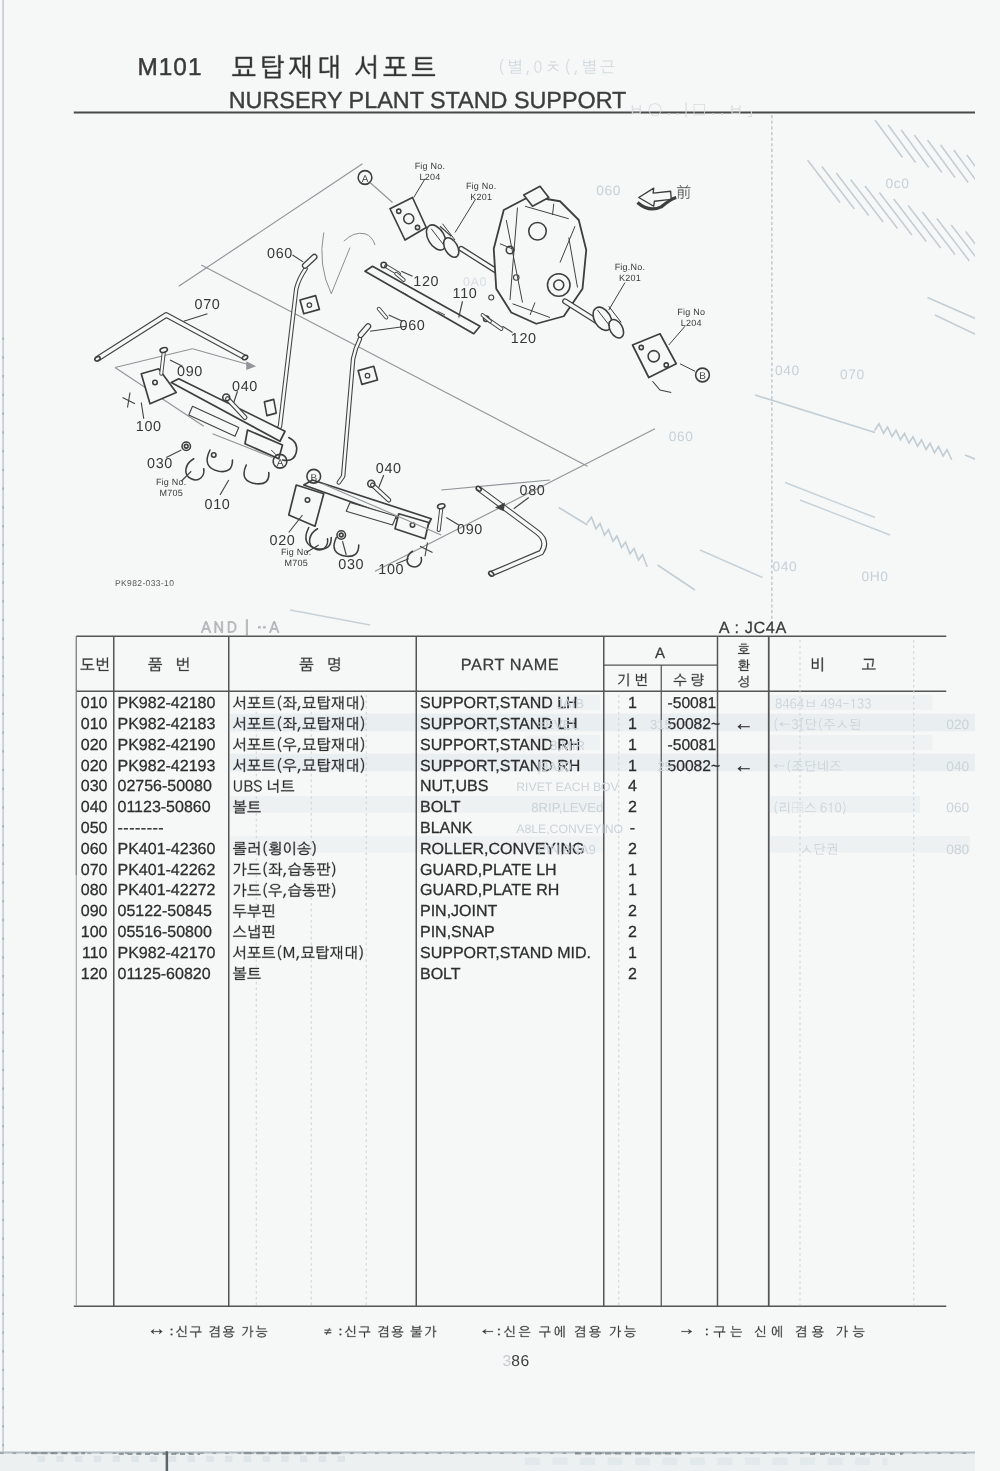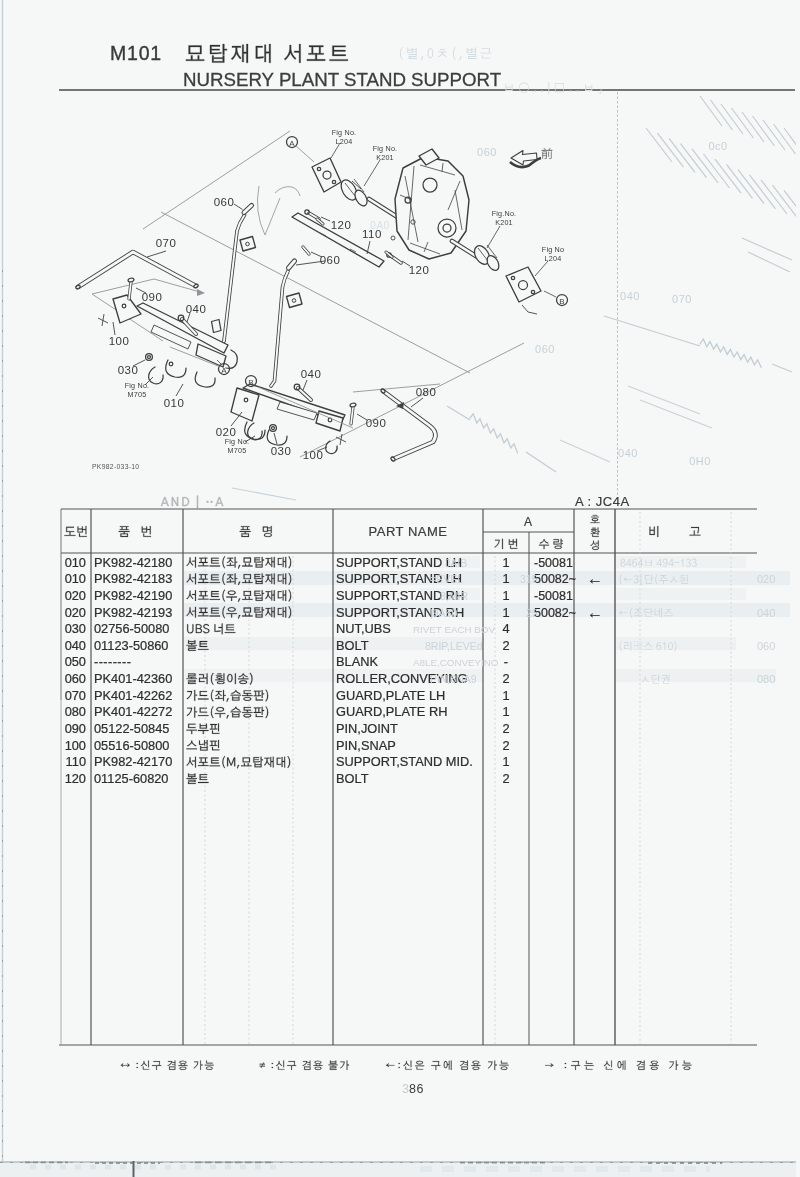--- a/index.html
+++ b/index.html
@@ -1,17 +1,17 @@
 <!DOCTYPE html>
 <html><head>
 <meta charset="utf-8">
 <style>
   html,body{margin:0;padding:0;}
   body{width:800px;height:1177px;background:#f6f7f7;font-family:"Liberation Sans",sans-serif;}
-  #page{position:relative;width:780px;height:1177px;overflow:hidden;padding-left:16px;}
+  #page{position:relative;width:780px;height:1177px;overflow:hidden;}
   svg{position:absolute;left:0;top:0;}
 </style>
 </head>
 <body>
 <div id="page">
 <svg width="800" height="1177" viewBox="0 0 800 1177" font-family="Liberation Sans, sans-serif">
 
   <g id="edges">
     <line x1="2.5" y1="0" x2="2.5" y2="1162" stroke="#c9d0d3" stroke-width="1.4"></line>
     <line x1="2.5" y1="270" x2="2.5" y2="1162" stroke="#929da2" stroke-width="1" stroke-dasharray="2 13" opacity="0.8"></line>

